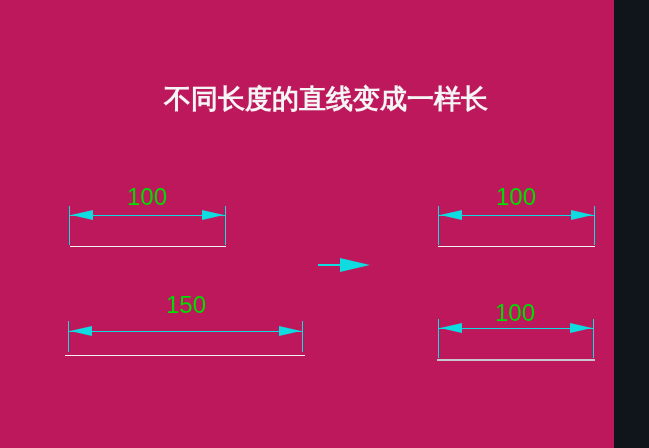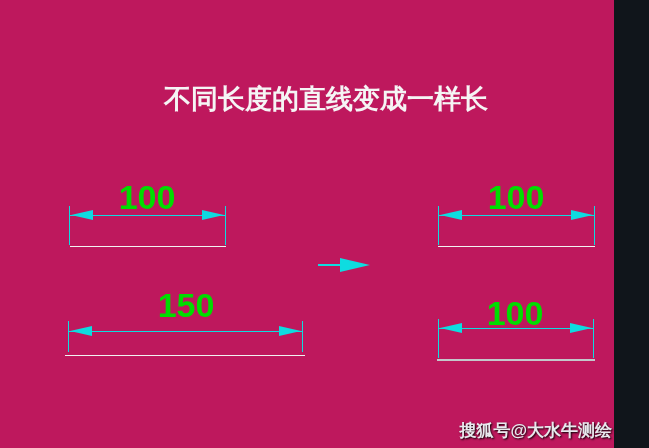--- a/index.html
+++ b/index.html
@@ -17,21 +17,21 @@
   
   .ext{position:absolute;width:1px;background:#0edce0;}
   .dline{position:absolute;height:1px;background:#0edce0;}
   .mline{position:absolute;height:1px;background:#f2f2f2;}
   .mline.thick{height:2px;background:#c3c7cb;}
   .arr{position:absolute;width:0;height:0;border-style:solid;border-color:transparent;}
   .arr.left {border-width:5px 22px 5px 0;border-right-color:#0edce0;}
   .arr.right{border-width:5px 0 5px 22px;border-left-color:#0edce0;}
   .dimtext{
     position:absolute;width:120px;text-align:center;
-    font-size:34px;line-height:34px;font-weight:bold;color:#00dd00;
+    font-size:24px;line-height:34px;font-weight:normal;color:#00dd00;
     font-family:"Liberation Sans", sans-serif;
   }
   .xform-shaft{position:absolute;left:318px;top:264px;width:28px;height:2px;background:#0edce0;}
   .xform-head{
     position:absolute;left:340px;top:258px;width:0;height:0;
     border-style:solid;border-color:transparent;
     border-width:7px 0 7px 30px;border-left-color:#0edce0;
   }
   .watermark{
     position:absolute;right:2px;bottom:6px;white-space:nowrap;
@@ -85,15 +85,14 @@
     <div class="arr right" style="left:570px;top:323px"></div>
     <div class="dimtext" style="left:455px;top:296px">100</div>
     <div class="mline thick" style="left:437px;top:359px;width:158px"></div>
   </div>
 
   <div>
     <div class="xform-shaft"></div>
     <div class="xform-head"></div>
   </div>
 
-  <div class="watermark">搜狐号@大水牛测绘</div>
 
 </div>
 
 </body></html>

